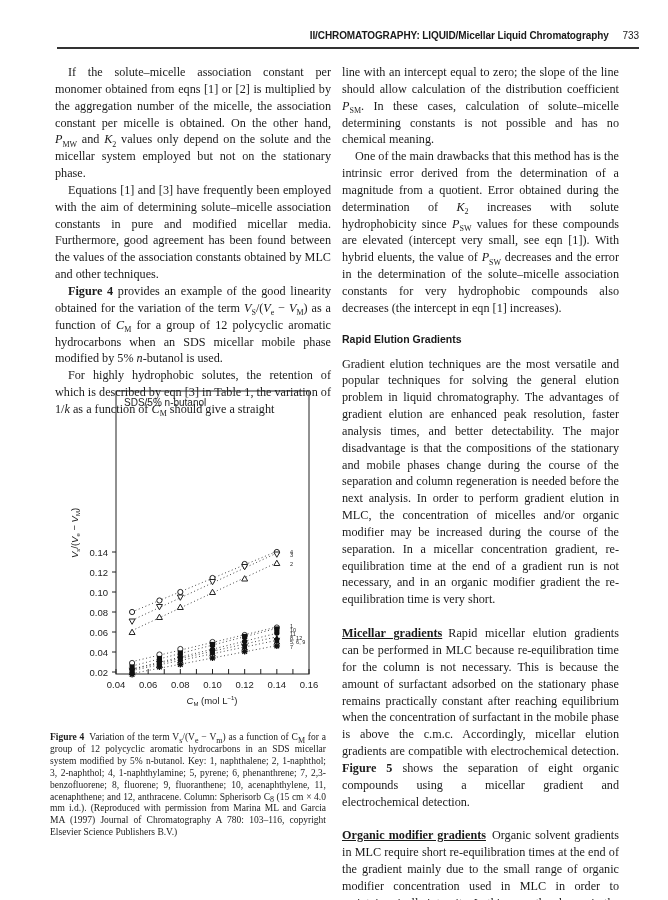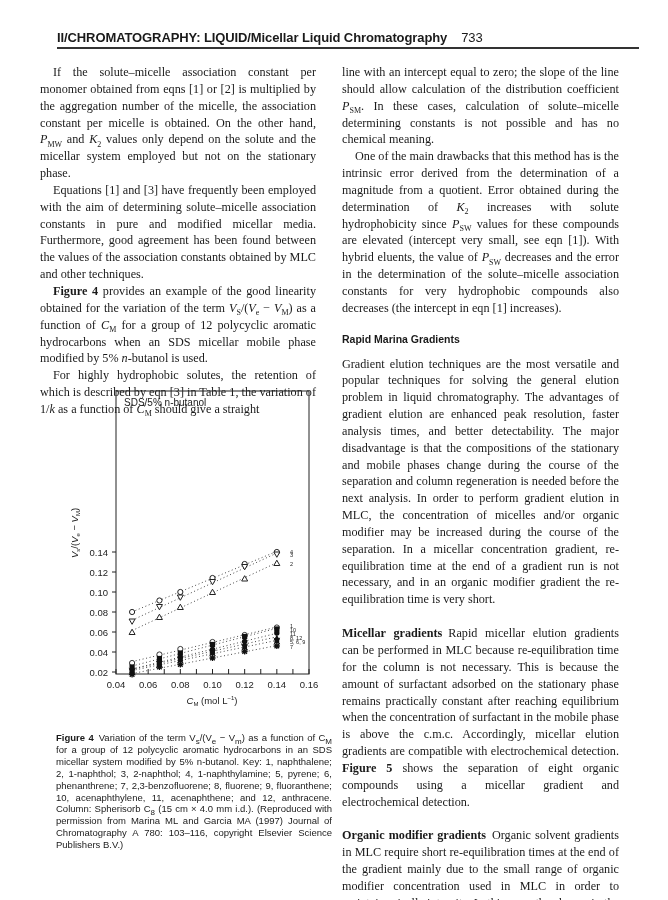--- a/index.html
+++ b/index.html
@@ -1,30 +1,30 @@
 <!DOCTYPE html>
 <html><head>
 <meta charset="utf-8">
 <style>
   html, body { margin:0; padding:0; background:#ffffff; }
   body { width:668px; height:900px; position:relative; overflow:hidden; color:#1a1a1a; }
   .running-head { position:absolute; left:57px; top:30px; width:582px; height:16px;
-    font-family:"Liberation Sans", sans-serif; font-size:13px; font-weight:bold; letter-spacing:-0.1px; }
+    font-family:"Liberation Sans", sans-serif; font-size:10px; font-weight:bold; text-align:right; letter-spacing:-0.1px; }
   .running-head .pg { font-weight:normal; margin-left:14px; }
   .head-rule { position:absolute; left:57px; top:47px; width:582px; height:1.5px; background:#333; }
   .col { position:absolute; font-family:"Liberation Serif", serif; font-size:12.2px; line-height:16.85px; text-align:justify; }
   .col p { margin:0; text-indent:13px; }
   .col p.noind { text-indent:0; }
-  .col-left { left:40px; top:64px; width:276px; }
+  .col-left { left:55px; top:64px; width:276px; }
   .col-right { left:342px; top:64px; width:277px; }
   .sec-head { font-family:"Liberation Sans", sans-serif; font-weight:bold; font-size:10.5px; margin:14px 0 8px 0; }
-  .runin { font-weight:bold; margin-right:6px; }
+  .runin { font-weight:bold; margin-right:6px;text-decoration:underline; }
   sub { font-size:8px; line-height:0;margin-top:6px; }
   .fig { position:absolute; left:57px; top:378px; width:290px; height:330px; }
-  .caption { position:absolute; left:56px; top:732px; width:276px; font-family:Liberation Sans, sans-serif;
+  .caption { position:absolute; left:50px; top:732px; width:276px; font-family:Liberation Serif, serif;
     font-size:9.5px; line-height:11.9px; text-align:justify; }
   .caption .lab { font-weight:bold; margin-right:5px; }
   svg text { font-family:"Liberation Sans", sans-serif; }
 </style>
 </head>
 <body>
 
 <div class="running-head"><span>II/CHROMATOGRAPHY: LIQUID/Micellar Liquid Chromatography</span><span class="pg">733</span></div>
 <div class="head-rule"></div>
 
@@ -178,17 +178,17 @@
         </g>
       </g>
 </svg>
 </div>
 
 <div class="caption"><span class="lab">Figure 4</span><span>Variation of the term V</span><sub>s</sub><span>/(V</span><sub>e</sub><span> − V</span><sub>m</sub><span>) as a function of C</span><sub>M</sub><span> for a group of 12 polycyclic aromatic hydrocarbons in an SDS micellar system modified by 5% n-butanol. Key: 1, naphthalene; 2, 1-naphthol; 3, 2-naphthol; 4, 1-naphthylamine; 5, pyrene; 6, phenanthrene; 7, 2,3-benzofluorene; 8, fluorene; 9, fluoranthene; 10, acenaphthylene, 11, acenaphthene; and 12, anthracene. Column: Spherisorb C</span><sub>8</sub><span> (15 cm × 4.0 mm i.d.). (Reproduced with permission from Marina ML and Garcia MA (1997) Journal of Chromatography A 780: 103–116, copyright Elsevier Science Publishers B.V.)</span></div>
 
 <div class="col col-right">
   <p class="noind"><span>line with an intercept equal to zero; the slope of the line should allow calculation of the distribution coefficient </span><i>P</i><sub>SM</sub><span>. In these cases, calculation of solute–micelle determining constants is not possible and has no chemical meaning.</span></p>
   <p><span>One of the main drawbacks that this method has is the intrinsic error derived from the determination of a magnitude from a quotient. Error obtained during the determination of </span><i>K</i><sub>2</sub><span> increases with solute hydrophobicity since </span><i>P</i><sub>SW</sub><span> values for these compounds are elevated (intercept very small, see eqn [1]). With hybrid eluents, the value of </span><i>P</i><sub>SW</sub><span> decreases and the error in the determination of the solute–micelle association constants for very hydrophobic compounds also decreases (the intercept in eqn [1] increases).</span></p>
-  <div class="sec-head">Rapid Marina Gradients</div>
+  <div class="sec-head">Rapid Elution Gradients</div>
   <p class="noind">Gradient elution techniques are the most versatile and popular techniques for solving the general elution problem in liquid chromatography. The advantages of gradient elution are enhanced peak resolution, faster analysis times, and better detectability. The major disadvantage is that the compositions of the stationary and mobile phases change during the course of the separation and column regeneration is needed before the next analysis. In order to perform gradient elution in MLC, the concentration of micelles and/or organic modifier may be increased during the course of the separation. In a micellar concentration gradient, re-equilibration time at the end of a gradient run is not necessary, and in an organic modifier gradient the re-equilibration time is very short.</p>
   <p class="noind" style="margin-top:17px"><span class="runin">Micellar gradients</span><span>Rapid micellar elution gradients can be performed in MLC because re-equilibration time for the column is not necessary. This is because the amount of surfactant adsorbed on the stationary phase remains practically constant after reaching equilibrium when the concentration of surfactant in the mobile phase is above the c.m.c. Accordingly, micellar elution gradients are compatible with electrochemical detection. </span><b>Figure 5</b><span> shows the separation of eight organic compounds using a micellar gradient and electrochemical detection.</span></p>
   <p class="noind" style="margin-top:17px"><span class="runin">Organic modifier gradients</span><span>Organic solvent gradients in MLC require short re-equilibration times at the end of the gradient mainly due to the small range of organic modifier concentration used in MLC in order to maintain micelle integrity. In this case, the change in the concentration of organic modifier is not sufficient to change the concentration of adsorbed surfactant monomer in the stationary phase. In MLC,</span></p>
 </div>
 
 </body></html>

